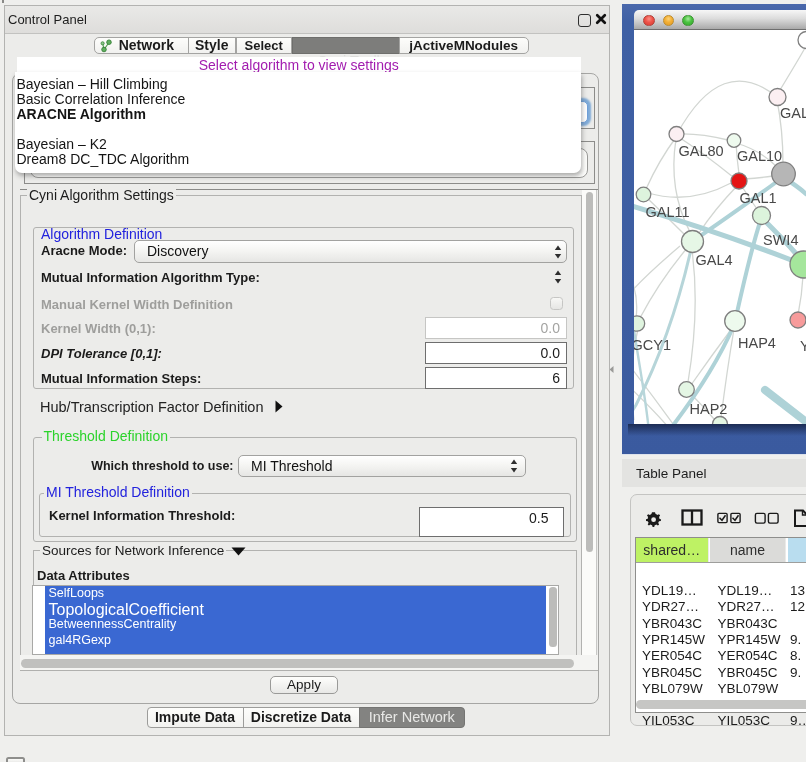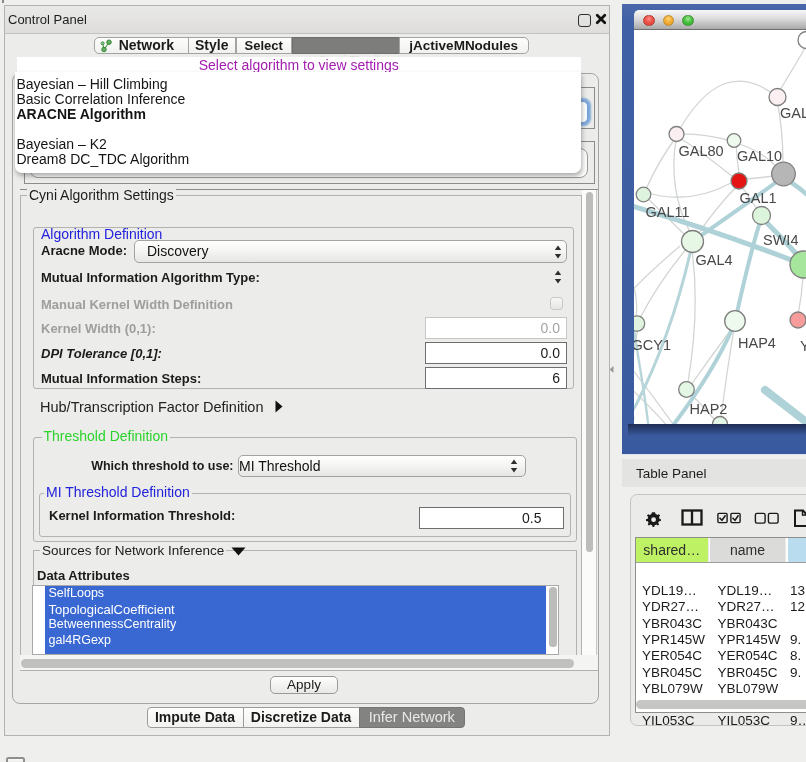--- a/index.html
+++ b/index.html
@@ -96,43 +96,43 @@
 
   <div class="a" style="left:40px;top:399px;font-size:14.5px;color:#222;white-space:nowrap;">Hub/Transcription Factor Definition</div>
   <svg class="a" style="left:275px;top:399.5px;" width="8" height="13" viewBox="0 0 8 13">
     <path d="M0.5 0.5 L7.5 6.5 L0.5 12.5 Z" fill="#111"></path>
   </svg>
 
   <div class="a grp" style="left:33px;top:437px;width:543.5px;height:105px;"></div>
   <div class="a gtitle" style="left:41.5px;top:430px;color:#2bd32b;font-size:14px;">Threshold Definition</div>
 
   <div class="a lbl" style="left:40px;top:458.5px;width:193.5px;text-align:right;font-size:12.5px;">Which threshold to use:</div>
-  <div class="a combo" style="left:238px;top:454.5px;width:287.5px;height:22.5px;line-height:21px;">MI Threshold</div>
+  <div class="a combo" style="left:238px;top:454.5px;width:287.5px;height:22.5px;line-height:21px;padding-left:12px;">MI Threshold</div>
   <svg class="a" style="left:510px;top:459px;" width="8" height="14" viewBox="0 0 8 14">
     <path d="M4 0.5 L7.2 5 L0.8 5 Z" fill="#2e2e2e"></path>
       <path d="M4 13.5 L0.8 9 L7.2 9 Z" fill="#2e2e2e"></path>
   </svg>
 
   <div class="a grp" style="left:39px;top:492.5px;width:532px;height:44px;"></div>
   <div class="a gtitle" style="left:44px;top:486px;color:#2222dd;font-size:14px;">MI Threshold Definition</div>
   <div class="a lbl" style="left:49px;top:508px;">Kernel Information Threshold:</div>
-  <div class="a fld" style="left:419px;top:507px;width:144.5px;height:22px;line-height:20px;padding-right:21px;">0.5</div>
+  <div class="a fld" style="left:419px;top:507px;width:144.5px;height:30px;line-height:20px;padding-right:14px;">0.5</div>
 
   <div class="a" style="left:33px;top:550px;width:543.5px;height:105px;border:1px solid #b2b2b0;border-bottom:none;box-sizing:border-box;"></div>
   <div class="a gtitle" style="left:40px;top:543.5px;color:#1c1c1c;font-size:13.5px;">Sources for Network Inference</div>
   <svg class="a" style="left:231px;top:546.5px;" width="15" height="9" viewBox="0 0 15 9">
     <path d="M0.5 0.5 L14.5 0.5 L7.5 8.5 Z" fill="#111"></path>
   </svg>
 
   <div class="a lbl" style="left:37px;top:567.5px;">Data Attributes</div>
 
   <div class="a" style="left:32px;top:584.5px;width:527px;height:70px;background:#fff;border:1px solid #a8a8a6;box-sizing:border-box;"></div>
   <div class="a" style="left:44.5px;top:585.5px;width:501px;height:68px;background:#3a68d2;"></div>
   <div class="a" style="left:48.5px;top:586px;width:400px;height:15.6px;line-height:15.6px;font-size:12.5px;color:#fff;">SelfLoops</div>
-  <div class="a" style="left:48.5px;top:601.6px;width:400px;height:15.6px;line-height:15.6px;font-size:13px;color:#fff;">TopologicalCoefficient</div>
+  <div class="a" style="left:48.5px;top:601.6px;width:400px;height:15.6px;line-height:15.6px;font-size:16px;color:#fff;">TopologicalCoefficient</div>
   <div class="a" style="left:48.5px;top:617.2px;width:400px;height:15.6px;line-height:15.6px;font-size:12.5px;color:#fff;">BetweennessCentrality</div>
   <div class="a" style="left:48.5px;top:632.8px;width:400px;height:15.6px;line-height:15.6px;font-size:12.5px;color:#fff;">gal4RGexp</div>
   <div class="a" style="left:549px;top:586.5px;width:8px;height:60.5px;background:#bcbcba;border-radius:3.5px;"></div>
 
   <div class="a" style="left:270px;top:676px;width:68px;height:17.5px;border:1px solid #9a9a98;border-radius:5px;background:linear-gradient(#fefefc,#e8e8e6);box-sizing:border-box;text-align:center;line-height:16px;font-size:13.5px;color:#1b1b1b;">Apply</div>
 
   <div class="a" style="left:146.5px;top:706.5px;width:318.5px;height:21px;">
     <div class="a" style="left:0;top:0;width:97px;height:21px;background:linear-gradient(#fdfdfb,#f2f2f0);border:1px solid #9c9c9a;border-radius:4px 0 0 4px;box-sizing:border-box;"></div>
     <div class="a" style="left:96px;top:0;width:117px;height:21px;background:linear-gradient(#fdfdfb,#f2f2f0);border:1px solid #9c9c9a;box-sizing:border-box;"></div>
     <div class="a" style="left:212px;top:0;width:106.5px;height:21px;background:#838381;border:1px solid #757573;border-radius:0 4px 4px 0;box-sizing:border-box;"></div>

